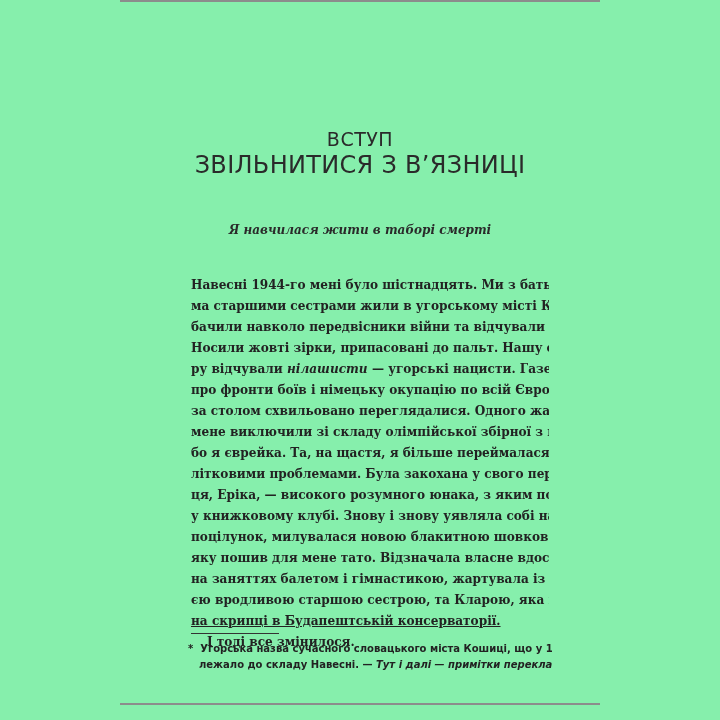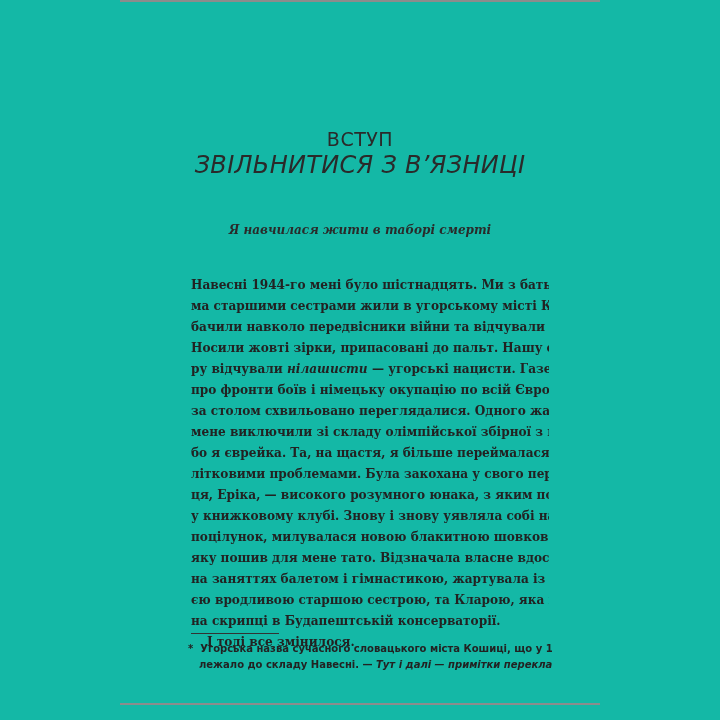--- a/index.html
+++ b/index.html
@@ -1,45 +1,45 @@
 <!DOCTYPE html>
 <html><head>
   <meta charset="utf-8">
   <style>
     html, body { margin: 0; padding: 0; background: #ffffff; }
     body { width: 720px; height: 720px; position: relative; overflow: hidden; }
     .page {
       position: absolute; left: 0; top: 0; width: 720px; height: 720px;
-      background: #14b8a6;
+      background: #86efac;
     }
     .rule-top {
       position: absolute; left: 120px; width: 480px; top: 0; height: 2px; background: #8c8c8c;
     }
     .rule-bottom {
       position: absolute; left: 120px; width: 480px; top: 703px; height: 2px; background: #8c8c8c;
     }
     .head {
       position: absolute; left: 170px; width: 380px; text-align: center;
       font-family: "DejaVu Sans", sans-serif; color: #2a2a2a;
     }
     .kicker { top: 128px; font-size: 19px; letter-spacing: 0.5px; }
-    .title { top: 150px; font-size: 24px; line-height: 31px; letter-spacing: 0.3px; font-style: italic; }
+    .title { top: 150px; font-size: 24px; line-height: 31px; letter-spacing: 0.3px; }
     .epigraph {
       position: absolute; left: 170px; width: 380px; top: 223px; text-align: center;
       font-family: "DejaVu Serif", serif; font-style: italic; font-weight: bold;
       font-size: 12px; color: #2a2a2a;
     }
     .body {
       position: absolute; left: 191px; width: 358px; top: 275px;
       font-family: "DejaVu Serif", serif; font-size: 12.1px; line-height: 21px;
       color: #222222; text-align: justify;
       font-weight: 600;
     }
     .body .line { display: block; text-align: justify; text-align-last: justify; white-space: nowrap; height: 21px; overflow: hidden; }
-    .body .line.last { text-align-last: left; }
+    .body .line.last { text-align-last: left; text-decoration: underline; }
     .body .indent { padding-left: 16px; text-align-last: left; }
     .fn-rule {
       position: absolute; left: 191px; top: 633px; width: 88px; height: 1px; background: #333333;
     }
     .footnote {
       position: absolute; left: 188px; width: 364px; top: 641px;
       font-family: "DejaVu Sans", sans-serif; font-size: 10px; line-height: 16px; color: #222222;
       font-weight: bold;
     }
     .footnote .line { display: block; white-space: nowrap; height: 16px; overflow: hidden; text-align: justify; text-align-last: justify; }

